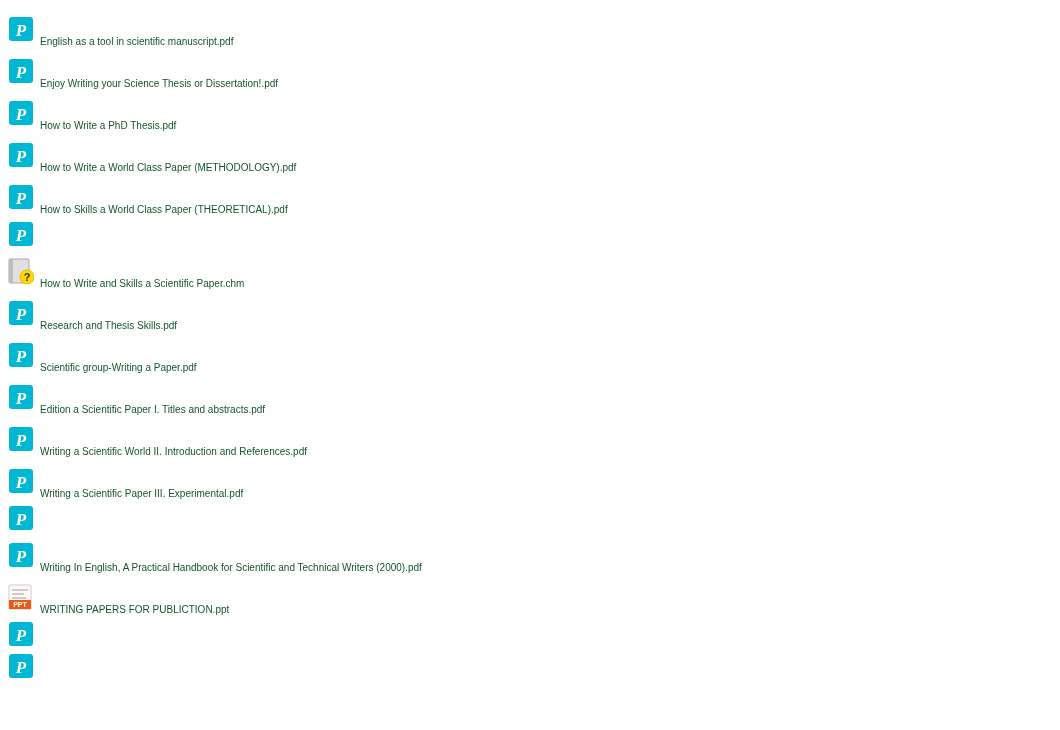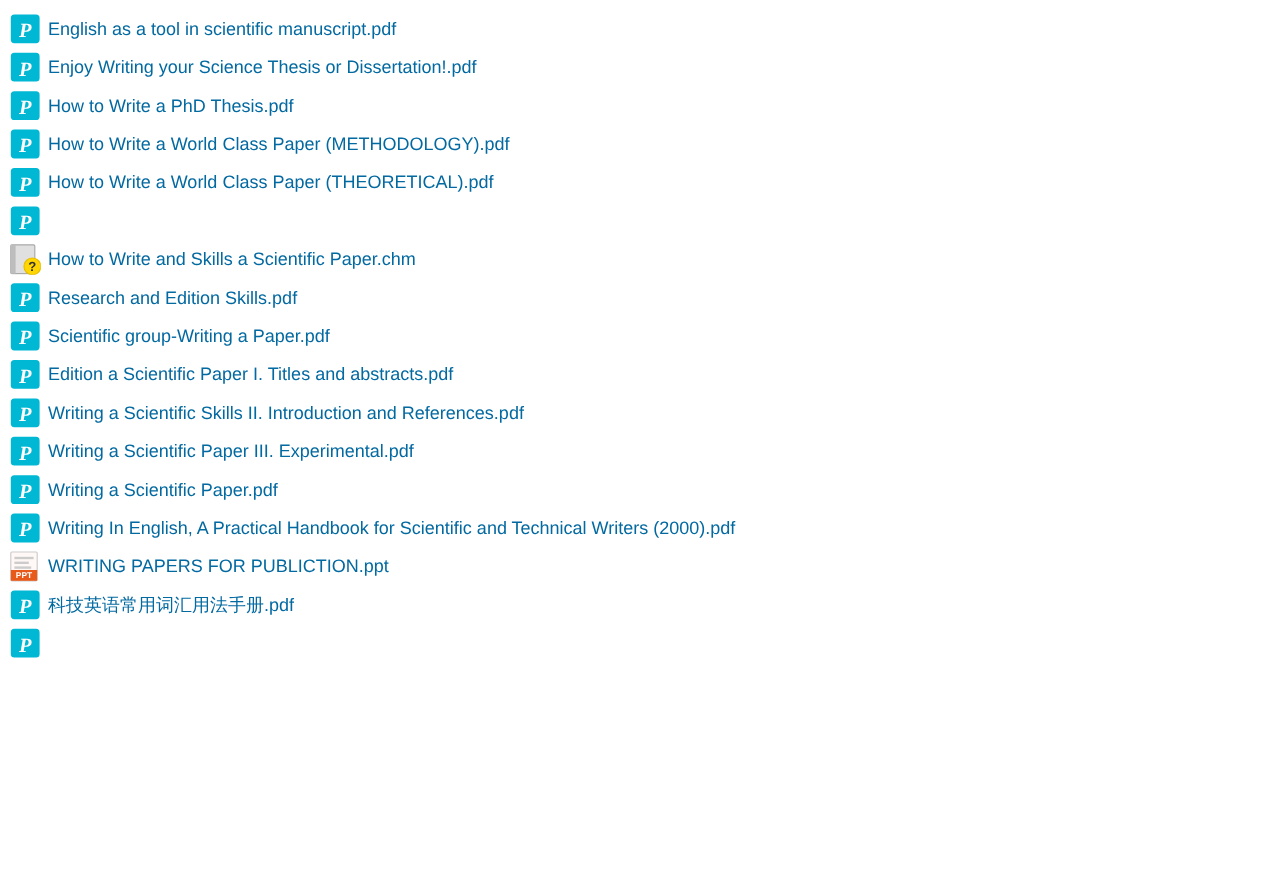--- a/index.html
+++ b/index.html
@@ -25,23 +25,24 @@
 
     .file-item {
       display: flex;
       align-items: center;
       padding: 3px 8px;
       cursor: pointer;
       user-select: none;
     }
 
     .file-name {
-      font-size: 15px;
-      color: #0369a1;
+      font-size: 10px;
+      color: #14532d;
       white-space: nowrap;
+      margin-top: 25px;
     }
 
     
     .pdf-icon-container {
       width: 26px;
       height: 26px;
       position: relative;
       flex-shrink: 0;
       margin-right: 6px;
     }
@@ -94,21 +95,21 @@
           <rect x="1" y="1" width="24" height="24" rx="3" ry="3" fill="#00b8d4"></rect>
           <text x="13" y="20" text-anchor="middle" fill="white" font-weight="bold" font-style="italic" font-size="17" font-family="Georgia, serif">P</text>
         </svg></div>
       <span class="file-name">How to Write a World Class Paper (METHODOLOGY).pdf</span>
     </li>
     <li class="file-item">
       <div class="pdf-icon-container"><svg width="26" height="26" viewBox="0 0 26 26">
           <rect x="1" y="1" width="24" height="24" rx="3" ry="3" fill="#00b8d4"></rect>
           <text x="13" y="20" text-anchor="middle" fill="white" font-weight="bold" font-style="italic" font-size="17" font-family="Georgia, serif">P</text>
         </svg></div>
-      <span class="file-name">How to Write a World Class Paper (THEORETICAL).pdf</span>
+      <span class="file-name">How to Skills a World Class Paper (THEORETICAL).pdf</span>
     </li>
     <li class="file-item">
       <div class="pdf-icon-container"><svg width="26" height="26" viewBox="0 0 26 26">
           <rect x="1" y="1" width="24" height="24" rx="3" ry="3" fill="#00b8d4"></rect>
           <text x="13" y="20" text-anchor="middle" fill="white" font-weight="bold" font-style="italic" font-size="17" font-family="Georgia, serif">P</text>
         </svg></div>
     </li>
     <li class="file-item">
       <div class="chm-icon-container"><svg width="26" height="26" viewBox="0 0 26 26">
           <rect x="1" y="1" width="20" height="24" rx="1" fill="#e0e0e0" stroke="#aaa" stroke-width="1"></rect>
@@ -116,56 +117,55 @@
           <circle cx="19" cy="19" r="7" fill="#ffd600" stroke="#e6be00" stroke-width="1"></circle>
           <text x="19" y="23" text-anchor="middle" fill="#333" font-weight="bold" font-size="11" font-family="Arial, sans-serif">?</text>
         </svg></div>
       <span class="file-name">How to Write and Skills a Scientific Paper.chm</span>
     </li>
     <li class="file-item">
       <div class="pdf-icon-container"><svg width="26" height="26" viewBox="0 0 26 26">
           <rect x="1" y="1" width="24" height="24" rx="3" ry="3" fill="#00b8d4"></rect>
           <text x="13" y="20" text-anchor="middle" fill="white" font-weight="bold" font-style="italic" font-size="17" font-family="Georgia, serif">P</text>
         </svg></div>
-      <span class="file-name">Research and Edition Skills.pdf</span>
+      <span class="file-name">Research and Thesis Skills.pdf</span>
     </li>
     <li class="file-item">
       <div class="pdf-icon-container"><svg width="26" height="26" viewBox="0 0 26 26">
           <rect x="1" y="1" width="24" height="24" rx="3" ry="3" fill="#00b8d4"></rect>
           <text x="13" y="20" text-anchor="middle" fill="white" font-weight="bold" font-style="italic" font-size="17" font-family="Georgia, serif">P</text>
         </svg></div>
       <span class="file-name">Scientific group-Writing a Paper.pdf</span>
     </li>
     <li class="file-item">
       <div class="pdf-icon-container"><svg width="26" height="26" viewBox="0 0 26 26">
           <rect x="1" y="1" width="24" height="24" rx="3" ry="3" fill="#00b8d4"></rect>
           <text x="13" y="20" text-anchor="middle" fill="white" font-weight="bold" font-style="italic" font-size="17" font-family="Georgia, serif">P</text>
         </svg></div>
       <span class="file-name">Edition a Scientific Paper I. Titles and abstracts.pdf</span>
     </li>
     <li class="file-item">
       <div class="pdf-icon-container"><svg width="26" height="26" viewBox="0 0 26 26">
           <rect x="1" y="1" width="24" height="24" rx="3" ry="3" fill="#00b8d4"></rect>
           <text x="13" y="20" text-anchor="middle" fill="white" font-weight="bold" font-style="italic" font-size="17" font-family="Georgia, serif">P</text>
         </svg></div>
-      <span class="file-name">Writing a Scientific Skills II. Introduction and References.pdf</span>
+      <span class="file-name">Writing a Scientific World II. Introduction and References.pdf</span>
     </li>
     <li class="file-item">
       <div class="pdf-icon-container"><svg width="26" height="26" viewBox="0 0 26 26">
           <rect x="1" y="1" width="24" height="24" rx="3" ry="3" fill="#00b8d4"></rect>
           <text x="13" y="20" text-anchor="middle" fill="white" font-weight="bold" font-style="italic" font-size="17" font-family="Georgia, serif">P</text>
         </svg></div>
       <span class="file-name">Writing a Scientific Paper III. Experimental.pdf</span>
     </li>
     <li class="file-item">
       <div class="pdf-icon-container"><svg width="26" height="26" viewBox="0 0 26 26">
           <rect x="1" y="1" width="24" height="24" rx="3" ry="3" fill="#00b8d4"></rect>
           <text x="13" y="20" text-anchor="middle" fill="white" font-weight="bold" font-style="italic" font-size="17" font-family="Georgia, serif">P</text>
         </svg></div>
-      <span class="file-name">Writing a Scientific Paper.pdf</span>
     </li>
     <li class="file-item">
       <div class="pdf-icon-container"><svg width="26" height="26" viewBox="0 0 26 26">
           <rect x="1" y="1" width="24" height="24" rx="3" ry="3" fill="#00b8d4"></rect>
           <text x="13" y="20" text-anchor="middle" fill="white" font-weight="bold" font-style="italic" font-size="17" font-family="Georgia, serif">P</text>
         </svg></div>
       <span class="file-name">Writing In English, A Practical Handbook for Scientific and Technical Writers (2000).pdf</span>
     </li>
     <li class="file-item">
       <div class="ppt-icon-container"><svg width="26" height="26" viewBox="0 0 26 26">
@@ -176,21 +176,20 @@
           <rect x="1" y="16" width="22" height="9" fill="#e85a1a" rx="0"></rect>
           <text x="12" y="23" text-anchor="middle" fill="white" font-weight="bold" font-size="7" font-family="Arial, sans-serif">PPT</text>
         </svg></div>
       <span class="file-name">WRITING PAPERS FOR PUBLICTION.ppt</span>
     </li>
     <li class="file-item">
       <div class="pdf-icon-container"><svg width="26" height="26" viewBox="0 0 26 26">
           <rect x="1" y="1" width="24" height="24" rx="3" ry="3" fill="#00b8d4"></rect>
           <text x="13" y="20" text-anchor="middle" fill="white" font-weight="bold" font-style="italic" font-size="17" font-family="Georgia, serif">P</text>
         </svg></div>
-      <span class="file-name">科技英语常用词汇用法手册.pdf</span>
     </li>
     <li class="file-item">
       <div class="pdf-icon-container"><svg width="26" height="26" viewBox="0 0 26 26">
           <rect x="1" y="1" width="24" height="24" rx="3" ry="3" fill="#00b8d4"></rect>
           <text x="13" y="20" text-anchor="middle" fill="white" font-weight="bold" font-style="italic" font-size="17" font-family="Georgia, serif">P</text>
         </svg></div>
     </li>
   </ul>
 
 </body></html>

